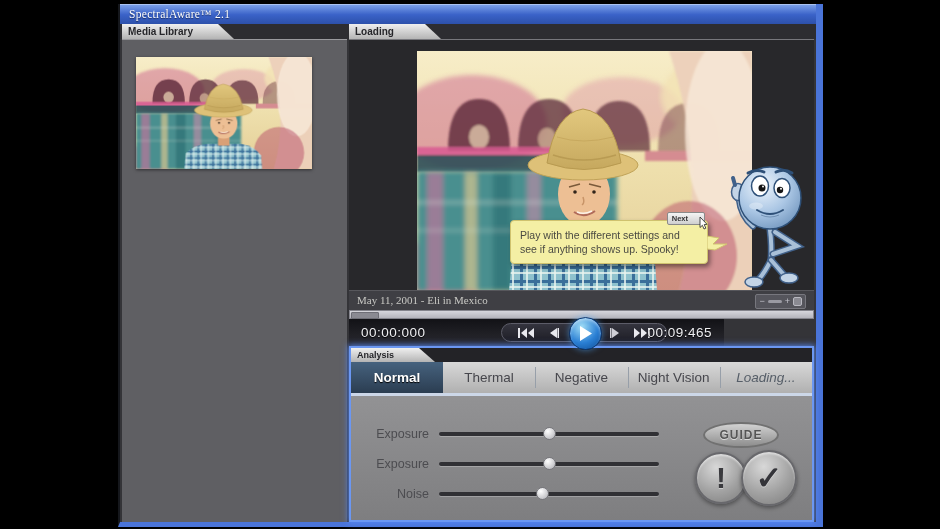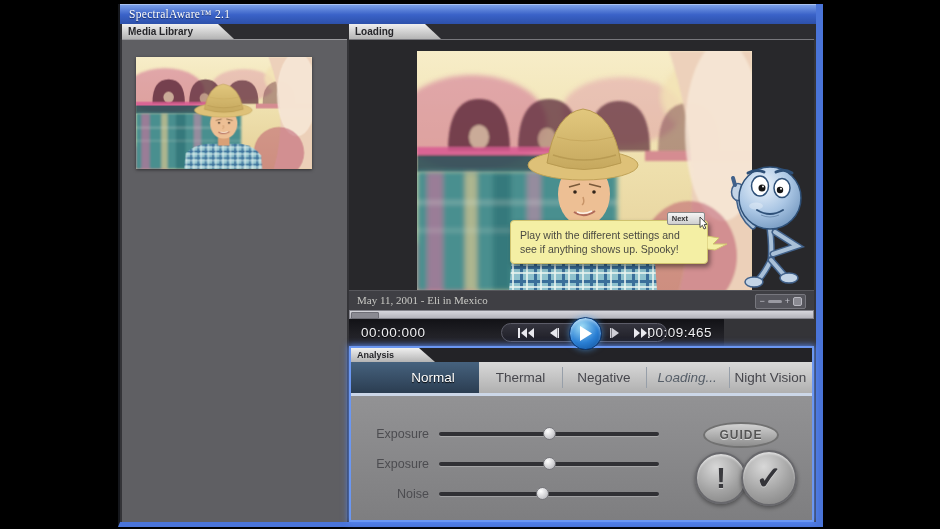--- a/index.html
+++ b/index.html
@@ -74,21 +74,21 @@
             border:2px solid #6b97f2;box-shadow:0 0 6px 1px rgba(90,140,250,.85);
             background:linear-gradient(#9a9a9c,#7e7e80);}
   .an-strip{position:absolute;left:0;top:0;width:100%;height:14px;background:#232327;}
   .an-tab{left:0;top:0;width:84px;height:14px;font-size:9px;line-height:14px;}
   .mode-row{position:absolute;left:0;top:14px;width:100%;height:31px;display:flex;
             background:linear-gradient(#d8d8d8,#b0b0b0);}
   .mode-tab{flex:1;display:flex;align-items:center;justify-content:center;font-size:13.5px;
             color:#46464c;cursor:pointer;position:relative;}
   .mode-tab + .mode-tab:before{content:"";position:absolute;left:0;top:5px;bottom:5px;width:1px;background:#979fa9;}
   .mode-tab.selected{flex:0 0 92px;background:linear-gradient(#46627e,#2b3d51);color:#fff;
-            font-weight:400;text-shadow:0 1px 1px #000;padding-left:36px;}
+            font-weight:700;text-shadow:0 1px 1px #000;}
   .mode-tab.selected + .mode-tab:before{display:none;}
   .mode-tab.loading{font-style:italic;color:#565e68;}
   .underline{position:absolute;left:0;top:45px;width:100%;height:3px;background:#ccd7e8;}
   .an-body{position:absolute;left:0;top:48px;width:100%;height:124px;}
   .slider-row{position:absolute;left:0;height:20px;width:340px;}
   .slider-label{position:absolute;left:0;top:0;width:78px;text-align:right;font-size:12.5px;
                 color:#4c4c50;line-height:20px;}
   .slider-track{position:absolute;left:88px;top:8px;width:220px;height:4px;background:#303034;
                 border-radius:2px;box-shadow:0 1px 0 rgba(255,255,255,.25);cursor:pointer;}
   .slider-thumb{position:absolute;top:-5px;width:13px;height:13px;margin-left:-6px;border-radius:50%;
@@ -326,25 +326,25 @@
       <div class="mode-row">
         <div class="mode-tab selected">
           <span>Normal</span>
         </div>
         <div class="mode-tab">
           <span>Thermal</span>
         </div>
         <div class="mode-tab">
           <span>Negative</span>
         </div>
+        <div class="mode-tab">
+          <span>Night Vision</span>
+        </div>
         <div class="mode-tab loading">
           <span>Loading...</span>
-        </div>
-        <div class="mode-tab">
-          <span>Night Vision</span>
         </div>
       </div>
       <div class="underline"></div>
       <div class="an-body">
         <div class="slider-row" style="top:28px">
           <span class="slider-label">Exposure</span>
           <div class="slider-track">
             <div class="slider-thumb" style="left: 50%;"></div>
           </div>
         </div>

